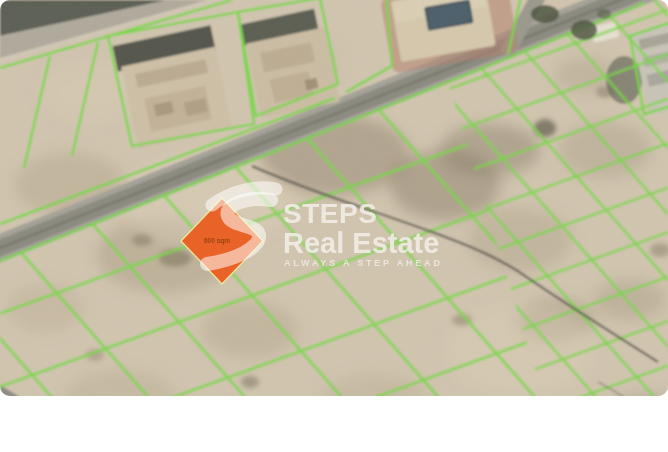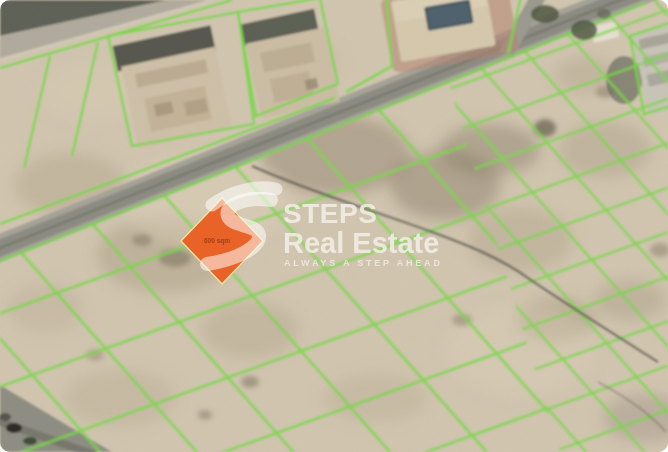--- a/index.html
+++ b/index.html
@@ -1,18 +1,18 @@
 <!DOCTYPE html>
 <html style="--terrain: #d2c6b0; --plot-line: #77d944; --highlight-orange: #e96227; --diamond-border: #e9e8a0; --road: #9c9a90; --road-dark: #5d6157; --pool: #44545f; --watermark-text: #f2eee7; --track: #4f4b43;"><head>
 <meta charset="utf-8">
 <style>
   html,body{margin:0;padding:0;background:#ffffff;}
   body{font-family:"Liberation Sans","DejaVu Sans",sans-serif;}
   .map-wrap{
-    position:relative;width:668px;height:452px;margin:0 auto;
+    position:relative;width:668px;height:396px;margin:0 auto;
     border-radius:10px;overflow:hidden;background:var(--terrain,#d2c6b0);
   }
   .map-wrap svg{display:block;width:668px;height:452px;}
   text{font-family:"Liberation Sans","DejaVu Sans",sans-serif;}
 </style>
 </head>
 <body>
 
 <div class="map-wrap">
 <svg viewBox="0 0 668 452" xmlns="http://www.w3.org/2000/svg">

